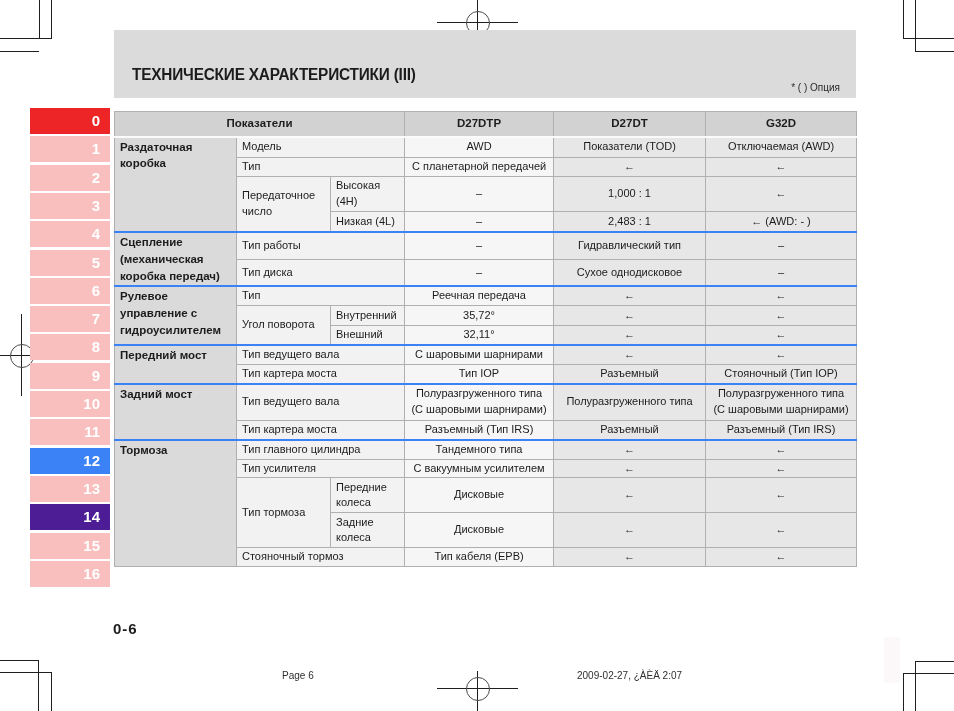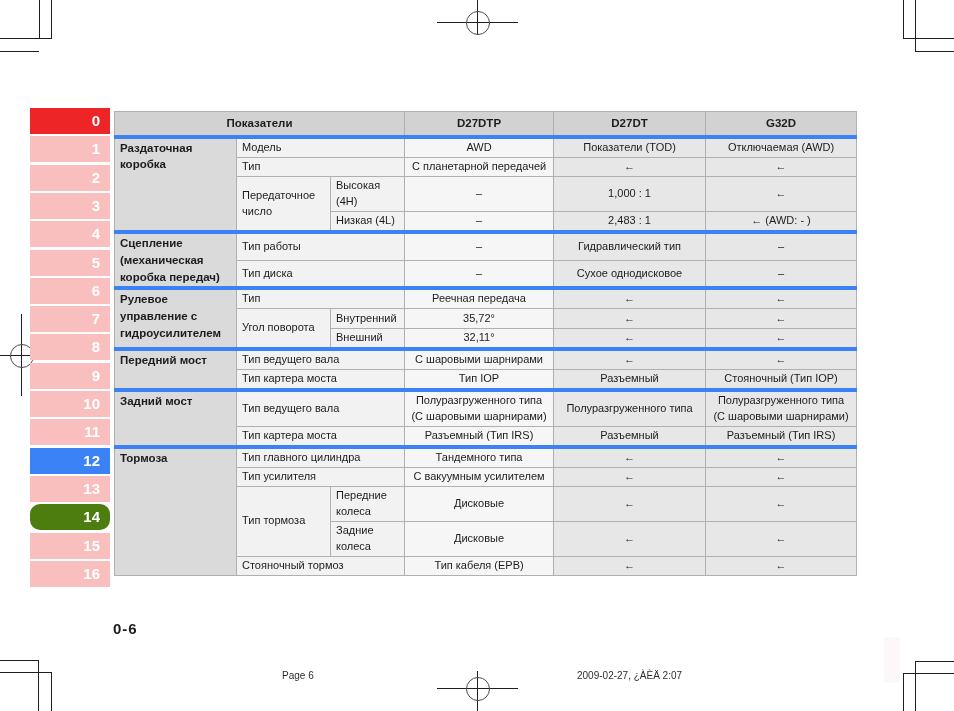--- a/index.html
+++ b/index.html
@@ -22,21 +22,21 @@
   table.spec td,table.spec th{border:1px solid #b0b0b0;padding:1px 5px;overflow:hidden;
                               white-space:pre-line;line-height:1.45;}
   table.spec thead th{background:#d2d2d2;font-weight:bold;font-size:11.5px;text-align:center;
                       border-bottom:2px solid #fbfbfb;}
   .cell-group{background:#dadada;font-weight:bold;text-align:left;vertical-align:top;
               padding:3px 5px;font-size:11.5px;line-height:1.5;}
   .cell-label{background:#f2f2f2;text-align:left;}
   .cell-sublabel{background:#f2f2f2;text-align:left;}
   .cell-data{background:#e7e7e7;text-align:center;}
   .cell-data-first{background:#f6f6f6;}
-  tr.sec td{border-top:4px solid #3b82f6;margin-top:34px;}
+  tr.sec td{border-top:2px solid #3b82f6;margin-top:34px;}
 
   
   .tab{position:absolute;left:30px;width:80px;height:26px;line-height:26px;box-sizing:border-box;
        text-align:right;padding-right:10px;color:#ffffff;font-size:15px;font-weight:bold;}
 
   .page-num{position:absolute;left:113px;top:620px;font-size:15px;font-weight:bold;letter-spacing:1px;}
   .footer-item{position:absolute;top:670px;font-size:10px;color:#2e2e2e;}
   .binding-mark{position:absolute;left:884px;top:637px;width:16px;height:46px;background:#fcf8fa;}
 </style>
 </head>
@@ -71,20 +71,24 @@
   <div class="mark" style="left:0;top:355px;width:41px;height:1px;"></div>
   <div class="mark" style="left:21px;top:314px;width:1px;height:82px;"></div>
   <div class="ring" style="left:10px;top:344px;"></div>
 
   <div class="mark" style="left:437px;top:688px;width:81px;height:1px;"></div>
   <div class="mark" style="left:477px;top:671px;width:1px;height:40px;"></div>
   <div class="ring" style="left:466px;top:677px;"></div>
 
   <div class="binding-mark"></div>
 
+  <div class="band">
+    <div class="title">ТЕХНИЧЕСКИЕ ХАРАКТЕРИСТИКИ (III)</div>
+    <div class="option-note">* ( ) Опция</div>
+  </div>
 
   <table class="spec">
     <colgroup>
       <col style="width:122px">
         <col style="width:94px">
         <col style="width:74px">
       <col style="width:149px">
         <col style="width:152px">
         <col style="width:151px">
     </colgroup>
@@ -234,21 +238,21 @@
       <div class="tab" style="top: 221.2px; background: rgb(249, 190, 190);">4</div>
       <div class="tab" style="top: 249.5px; background: rgb(249, 190, 190);">5</div>
       <div class="tab" style="top: 277.8px; background: rgb(249, 190, 190);">6</div>
       <div class="tab" style="top: 306.1px; background: rgb(249, 190, 190);">7</div>
       <div class="tab" style="top: 334.4px; background: rgb(249, 190, 190);">8</div>
       <div class="tab" style="top: 362.7px; background: rgb(249, 190, 190);">9</div>
       <div class="tab" style="top: 391px; background: rgb(249, 190, 190);">10</div>
       <div class="tab" style="top: 419.3px; background: rgb(249, 190, 190);">11</div>
       <div class="tab" style="top: 447.6px; background: #3b82f6;">12</div>
       <div class="tab" style="top: 475.9px; background: rgb(249, 190, 190);">13</div>
-      <div class="tab" style="top: 504.2px; background: #4d7c0f; border-radius: 10px;">14</div>
+      <div class="tab" style="top: 504.2px; background: #4c1d95;">14</div>
       <div class="tab" style="top: 532.5px; background: rgb(249, 190, 190);">15</div>
       <div class="tab" style="top: 560.8px; background: rgb(249, 190, 190);">16</div>
     </div>
 
   <div class="page-num">0-6</div>
   <div class="footer-item" style="left:250px;padding-left:32px;">Page 6</div>
   <div class="footer-item" style="left:577px;">2009-02-27, ¿ÀÈÄ 2:07</div>
 
 </div>
 

